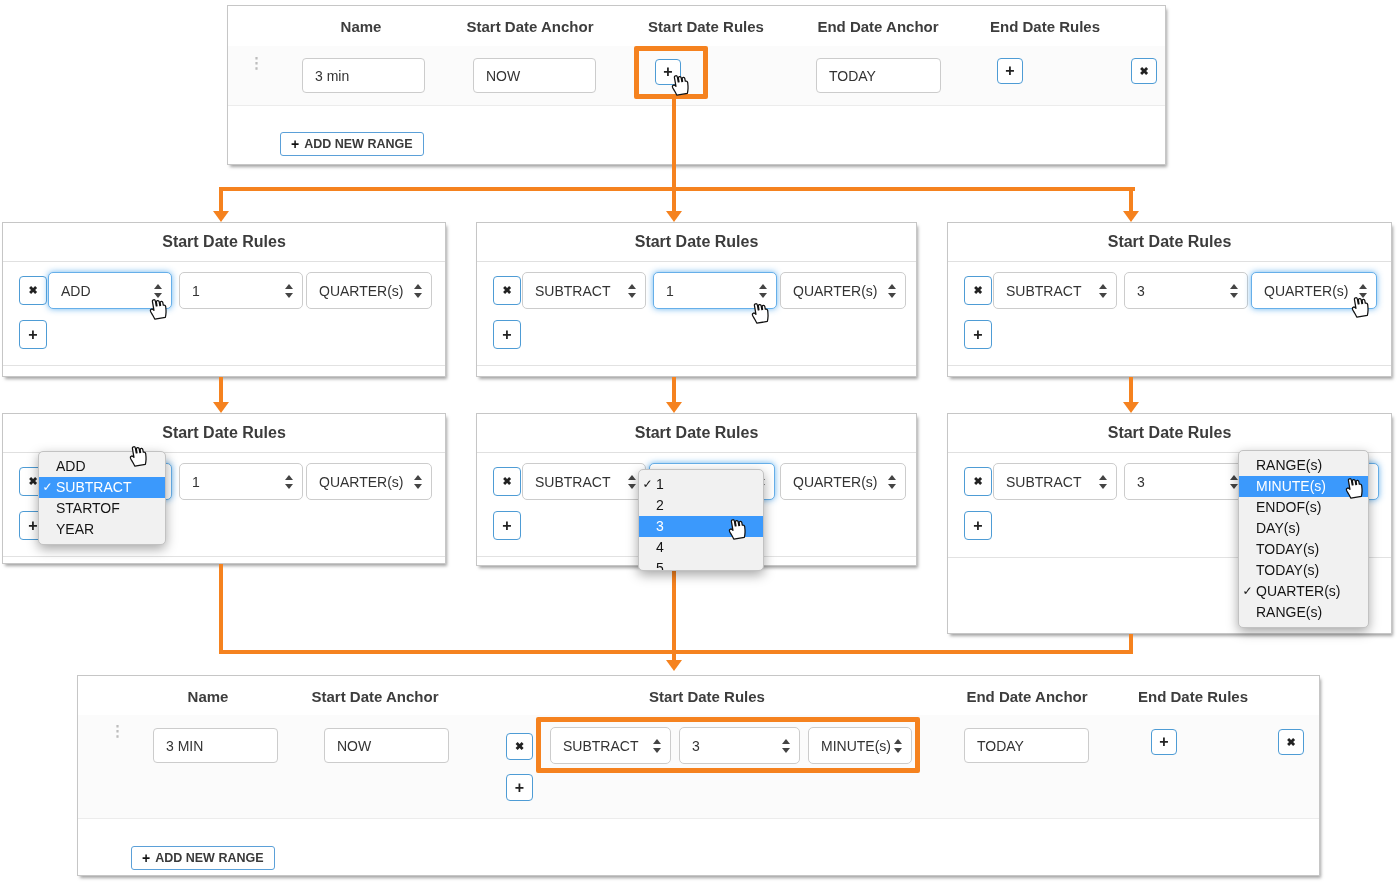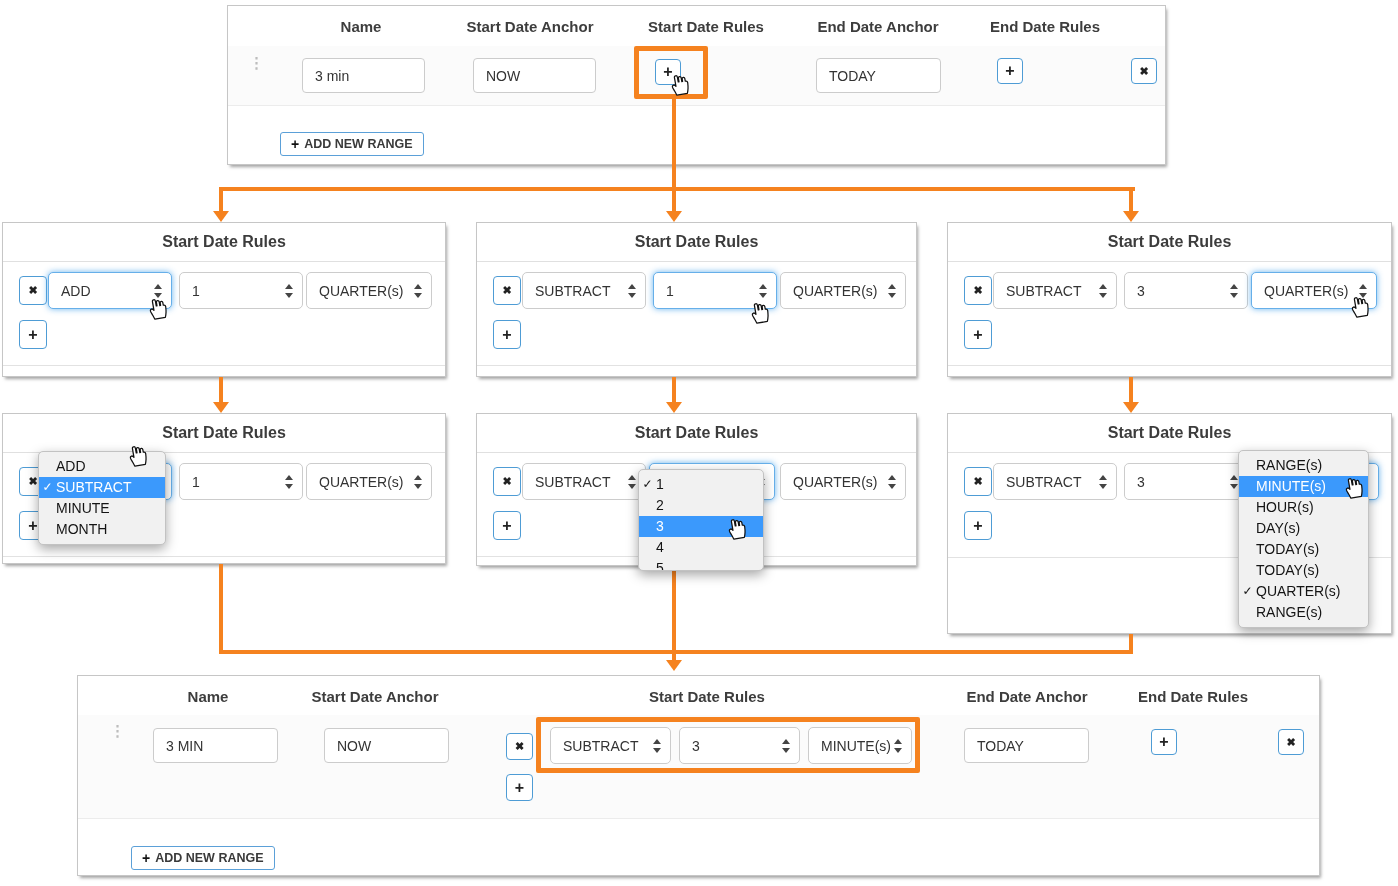--- a/index.html
+++ b/index.html
@@ -188,25 +188,25 @@
       <div class="mi">
           <span class="mk"></span>
           <span>ADD</span>
         </div>
       <div class="mi hl">
           <span class="mk">✓</span>
           <span>SUBTRACT</span>
         </div>
       <div class="mi">
           <span class="mk"></span>
-          <span>MINUTE</span>
-        </div>
-      <div class="mi">
-          <span class="mk"></span>
-          <span>MONTH</span>
+          <span>STARTOF</span>
+        </div>
+      <div class="mi">
+          <span class="mk"></span>
+          <span>YEAR</span>
         </div>
     </div>
   </div>
 
   <div class="panel" style="left:476px;top:413px;width:441px;height:153px;">
     <div class="ptitle">Start Date Rules</div>
     <button class="sq close" style="left:16px;top:53px;width:28px;height:29px;">
         <span>✖</span>
       </button>
     <div class="sel" style="left:45px;top:49px;width:124px;">
@@ -272,21 +272,21 @@
       <div class="mi">
           <span class="mk"></span>
           <span>RANGE(s)</span>
         </div>
       <div class="mi hl">
           <span class="mk"></span>
           <span>MINUTE(s)</span>
         </div>
       <div class="mi">
           <span class="mk"></span>
-          <span>HOUR(s)</span>
+          <span>ENDOF(s)</span>
         </div>
       <div class="mi">
           <span class="mk"></span>
           <span>DAY(s)</span>
         </div>
       <div class="mi">
           <span class="mk"></span>
           <span>TODAY(s)</span>
         </div>
       <div class="mi">

